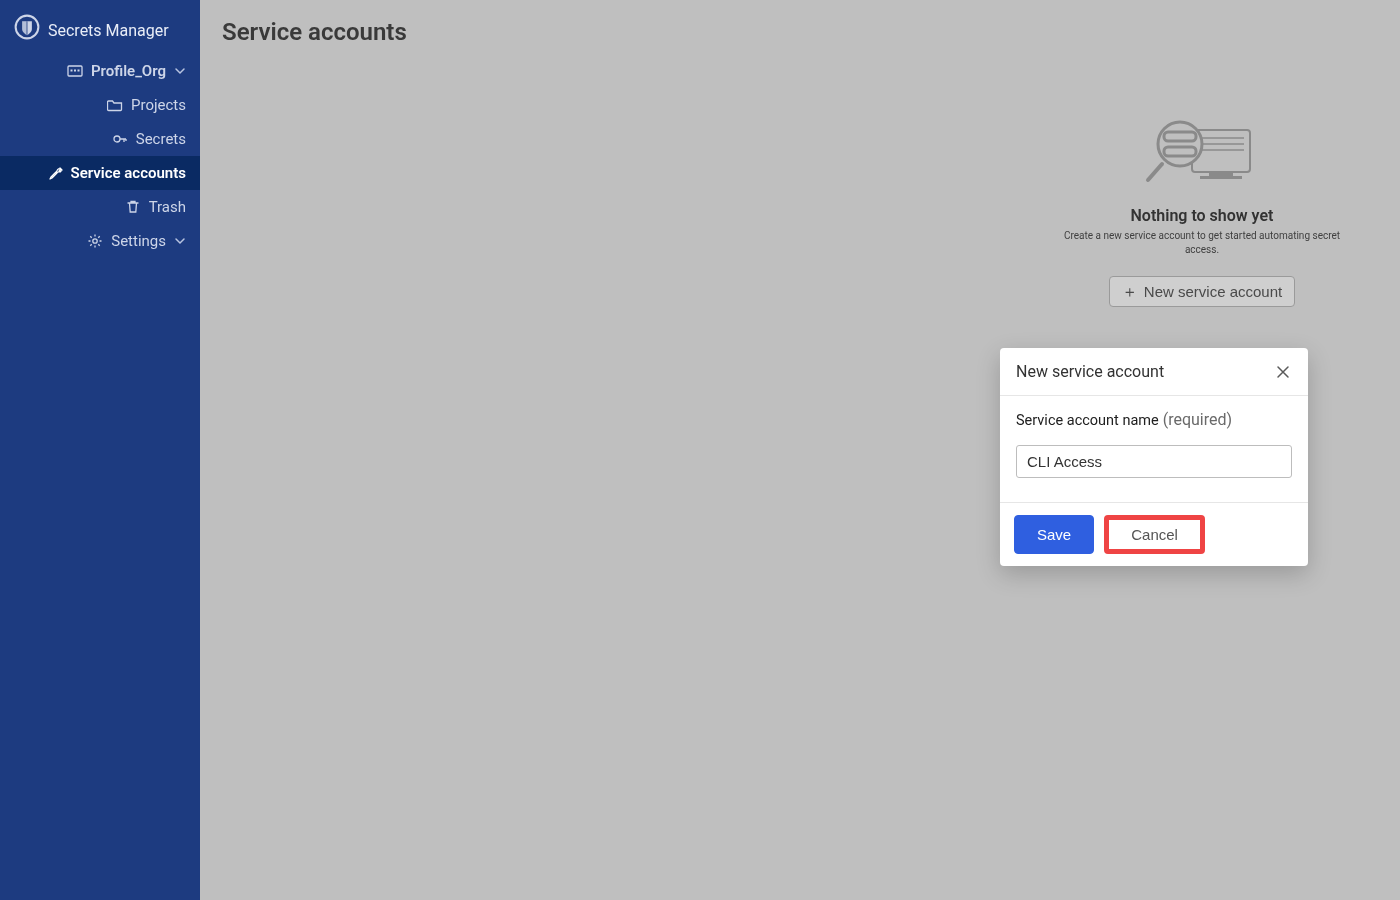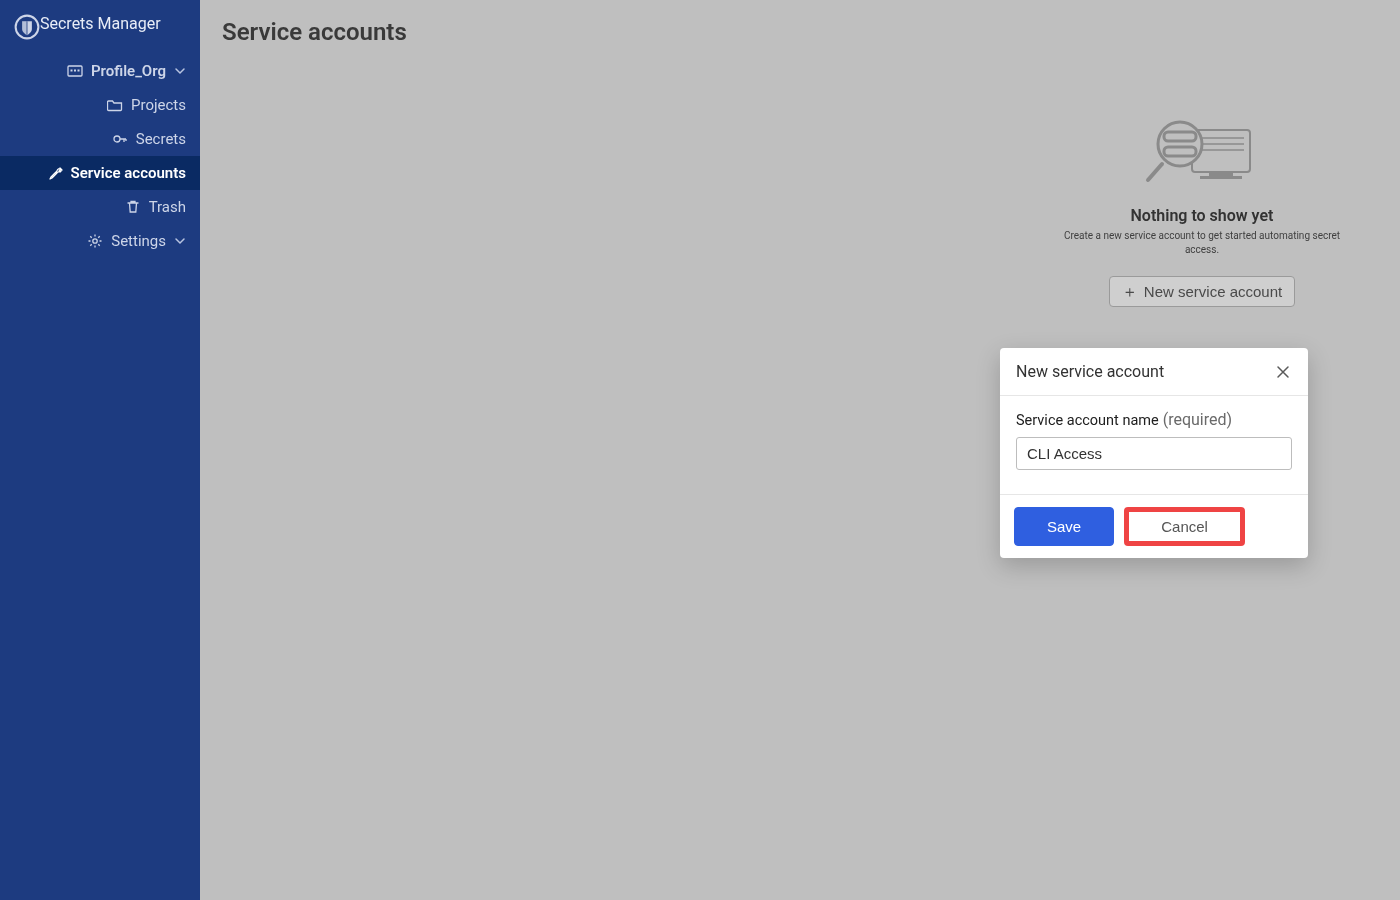--- a/index.html
+++ b/index.html
@@ -11,22 +11,22 @@
     width: 200px;
     height: 100%;
     background: #1d3b80;
     color: #cdd5e8;
     display: flex;
     flex-direction: column;
     font-size: 15px;
   }
   .brand {
     display: flex;
-    align-items: flex-start;
-    gap: 0;
+    align-items: flex-end;
+    gap: 8px;
     padding: 14px 12px 14px 14px;
     color: #e8edf7;
     font-size: 16px;
   }
   .brand-logo {
     width: 26px; height: 26px;
     display: inline-flex;
   }
   .brand-name { font-weight: 400; }
 
@@ -109,38 +109,38 @@
   .modal-title { font-size: 16px; color:#333; font-weight: 400;}
   .close-btn {
     width: 18px; height: 18px;
     display: inline-flex; align-items:center; justify-content:center;
     color:#5a5a5a; cursor:pointer; background:none; border:none; padding:0;
   }
   .modal-body { padding: 14px 16px 24px 16px; }
   .field-label { font-size: 14.5px; font-weight: 400; color:#212121; }
   .field-req { font-weight: 400; font-size: 16px; color:#6a6a6a; }
   .text-input {
-    margin-top: 8px;
+    margin-top: 16px;
     width: 100%;
     border: 1px solid #bdbdbd;
     border-radius: 3px;
     padding: 7px 10px;
     font-size: 15px;
     color:#333;
   }
   .modal-footer {
     border-top: 1px solid #e6e6e6;
     padding: 12px 14px;
     display: flex;
     gap: 10px;
   }
   .btn {
     font-size: 15px;
     border-radius: 4px;
-    padding: 6px 32px;
+    padding: 6px 22px;
     cursor: pointer;
   }
   .btn-primary {
     background: #2f5fe0;
     border: 1px solid #2f5fe0;
     color: #fff;
   }
   .btn-secondary {
     background: #fff;
     border: 5px solid #ef4444;

